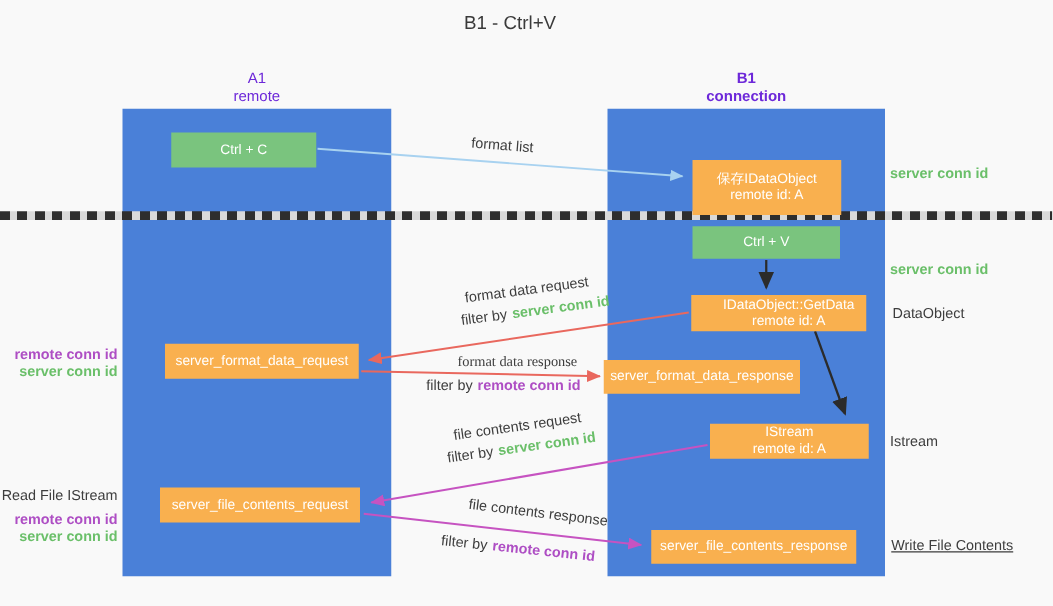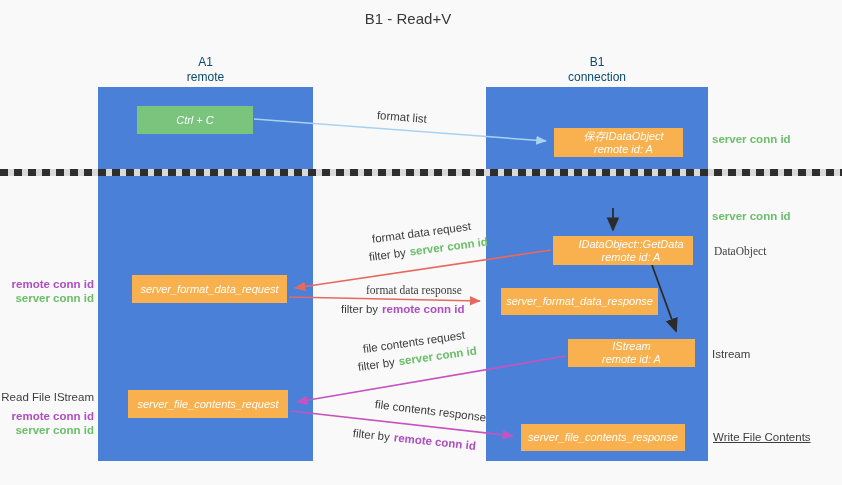--- a/index.html
+++ b/index.html
@@ -1,54 +1,54 @@
 <!DOCTYPE html>
 <html><head>
 <meta charset="utf-8">
 <style>
   html,body { margin:0; padding:0; background:#f9f9f9; font-family:"Liberation Sans", sans-serif; }
   #canvas { position:relative; width:842px; height:485px; background:#f9f9f9; overflow:hidden; }
 
   .title { position:absolute; left:300px; top:8px; width:216px; text-align:center;
            font-size:15px; line-height:21px; color:#3a3a3a; }
 
-  .hdr { position:absolute; top:55px; text-align:center; font-size:12px; line-height:15px; color:#0c4a6e; }
+  .hdr { position:absolute; top:55px; text-align:center; font-size:12px; line-height:15px; color:#6d28d9; }
   .hdr-left  { left:98px;  width:215px; }
-  .hdr-right { left:486px; width:222px; }
+  .hdr-right { left:486px; width:222px;font-weight:bold; }
 
   .col { position:absolute; top:87px; height:374px; background:#4a80d8; }
   .col-left  { left:98px;  width:215px; }
   .col-right { left:486px; width:222px; }
 
   .divider { position:absolute; left:0; top:169px; width:842px; height:7px;
              background:repeating-linear-gradient(90deg,#2e2e2e 0 8px,#d9d9d9 8px 14px); }
 
   .box { position:absolute; display:flex; flex-direction:column; align-items:center; justify-content:center;
-         color:#ffffff; font-size:11px; line-height:13px; text-align:center; white-space:nowrap;font-style:italic; }
+         color:#ffffff; font-size:11px; line-height:13px; text-align:center; white-space:nowrap; }
   .green  { background:#7ac47e; }
   .orange { background:#f9b04f; }
 
   .albl { position:absolute; white-space:nowrap; font-size:11.5px; color:#3d3d3d; transform-origin:left center; }
   .grn { color:#6abf69; font-weight:bold; margin-left:4px; }
   .pur { color:#ae4ec4; font-weight:bold; margin-left:4px; }
 
   .sideR { position:absolute; white-space:nowrap; font-size:11.5px; color:#3d3d3d; }
   .sideL { position:absolute; left:0; width:94px; text-align:right; white-space:nowrap; font-size:11.5px; color:#3d3d3d; }
   .bold-grn { color:#6abf69; font-weight:bold; }
   .bold-pur { color:#ae4ec4; font-weight:bold; }
 
   svg.arrows { position:absolute; left:0; top:0; width:842px; height:485px; pointer-events:none; }
 </style>
 </head>
 <body>
 
 <div id="canvas">
 
   <div class="title">
-    <div>B1 - Read+V</div>
+    <div>B1 - Ctrl+V</div>
   </div>
 
   <div class="hdr hdr-left">
     <div>A1</div>
     <div>remote</div>
   </div>
   <div class="hdr hdr-right">
     <div>B1</div>
     <div>connection</div>
   </div>
@@ -79,36 +79,39 @@
     <line x1="551" y1="250" x2="295" y2="288" stroke="#e9685e" stroke-width="1.6" marker-end="url(#m-red)"></line>
     <line x1="289" y1="297" x2="480" y2="301" stroke="#e9685e" stroke-width="1.6" marker-end="url(#m-red)"></line>
     <line x1="566" y1="356" x2="297" y2="402" stroke="#c653c1" stroke-width="1.6" marker-end="url(#m-mag)"></line>
     <line x1="291" y1="411" x2="513" y2="436" stroke="#c653c1" stroke-width="1.6" marker-end="url(#m-mag)"></line>
   </svg>
 
   <div class="box green" style="left:137px; top:106px; width:116px; height:28px;">
     <div>Ctrl + C</div>
   </div>
 
-  <div class="box orange" style="left:554px; top:128px; width:119px; height:29px;padding-left:10px;">
+  <div class="box orange" style="left:554px; top:128px; width:119px; height:44px;">
     <div>保存IDataObject</div>
     <div>remote id: A</div>
   </div>
 
+  <div class="box green" style="left:554px; top:181px; width:118px; height:26px;">
+    <div>Ctrl + V</div>
+  </div>
 
   <div class="box orange" style="left:553px; top:236px; width:124px; height:29px;padding-left:16px;">
     <div>IDataObject::GetData</div>
     <div>remote id: A</div>
   </div>
 
   <div class="box orange" style="left:132px; top:275px; width:155px; height:28px;">
     <div>server_format_data_request</div>
   </div>
 
-  <div class="box orange" style="left:501px; top:288px; width:157px; height:27px;">
+  <div class="box orange" style="left:483px; top:288px; width:157px; height:27px;">
     <div>server_format_data_response</div>
   </div>
 
   <div class="box orange" style="left:568px; top:339px; width:127px; height:28px;">
     <div>IStream</div>
     <div>remote id: A</div>
   </div>
 
   <div class="box orange" style="left:521px; top:424px; width:164px; height:27px;">
     <div>server_file_contents_response</div>
@@ -135,21 +138,21 @@
     <span>filter by</span><span class="grn">server conn id</span>
   </div>
 
   <div class="albl" style="left:375px; top:398px; transform:rotate(7deg);">file contents response</div>
   <div class="albl" style="left:353px; top:427px; transform:rotate(6deg);">
     <span>filter by</span><span class="pur">remote conn id</span>
   </div>
 
   <div class="sideR bold-grn" style="left:712px; top:133px;">server conn id</div>
   <div class="sideR bold-grn" style="left:712px; top:210px;">server conn id</div>
-  <div class="sideR" style="left:714px; top:245px;font-family:Liberation Serif, serif;">DataObject</div>
+  <div class="sideR" style="left:714px; top:245px;">DataObject</div>
   <div class="sideR" style="left:712px; top:348px;">Istream</div>
   <div class="sideR" style="left:713px; top:431px;text-decoration:underline;">Write File Contents</div>
 
   <div class="sideL bold-pur" style="top:278px;">remote conn id</div>
   <div class="sideL bold-grn" style="top:292px;">server conn id</div>
   <div class="sideL" style="top:391px;">Read File IStream</div>
   <div class="sideL bold-pur" style="top:410px;">remote conn id</div>
   <div class="sideL bold-grn" style="top:424px;">server conn id</div>
 
 </div>

